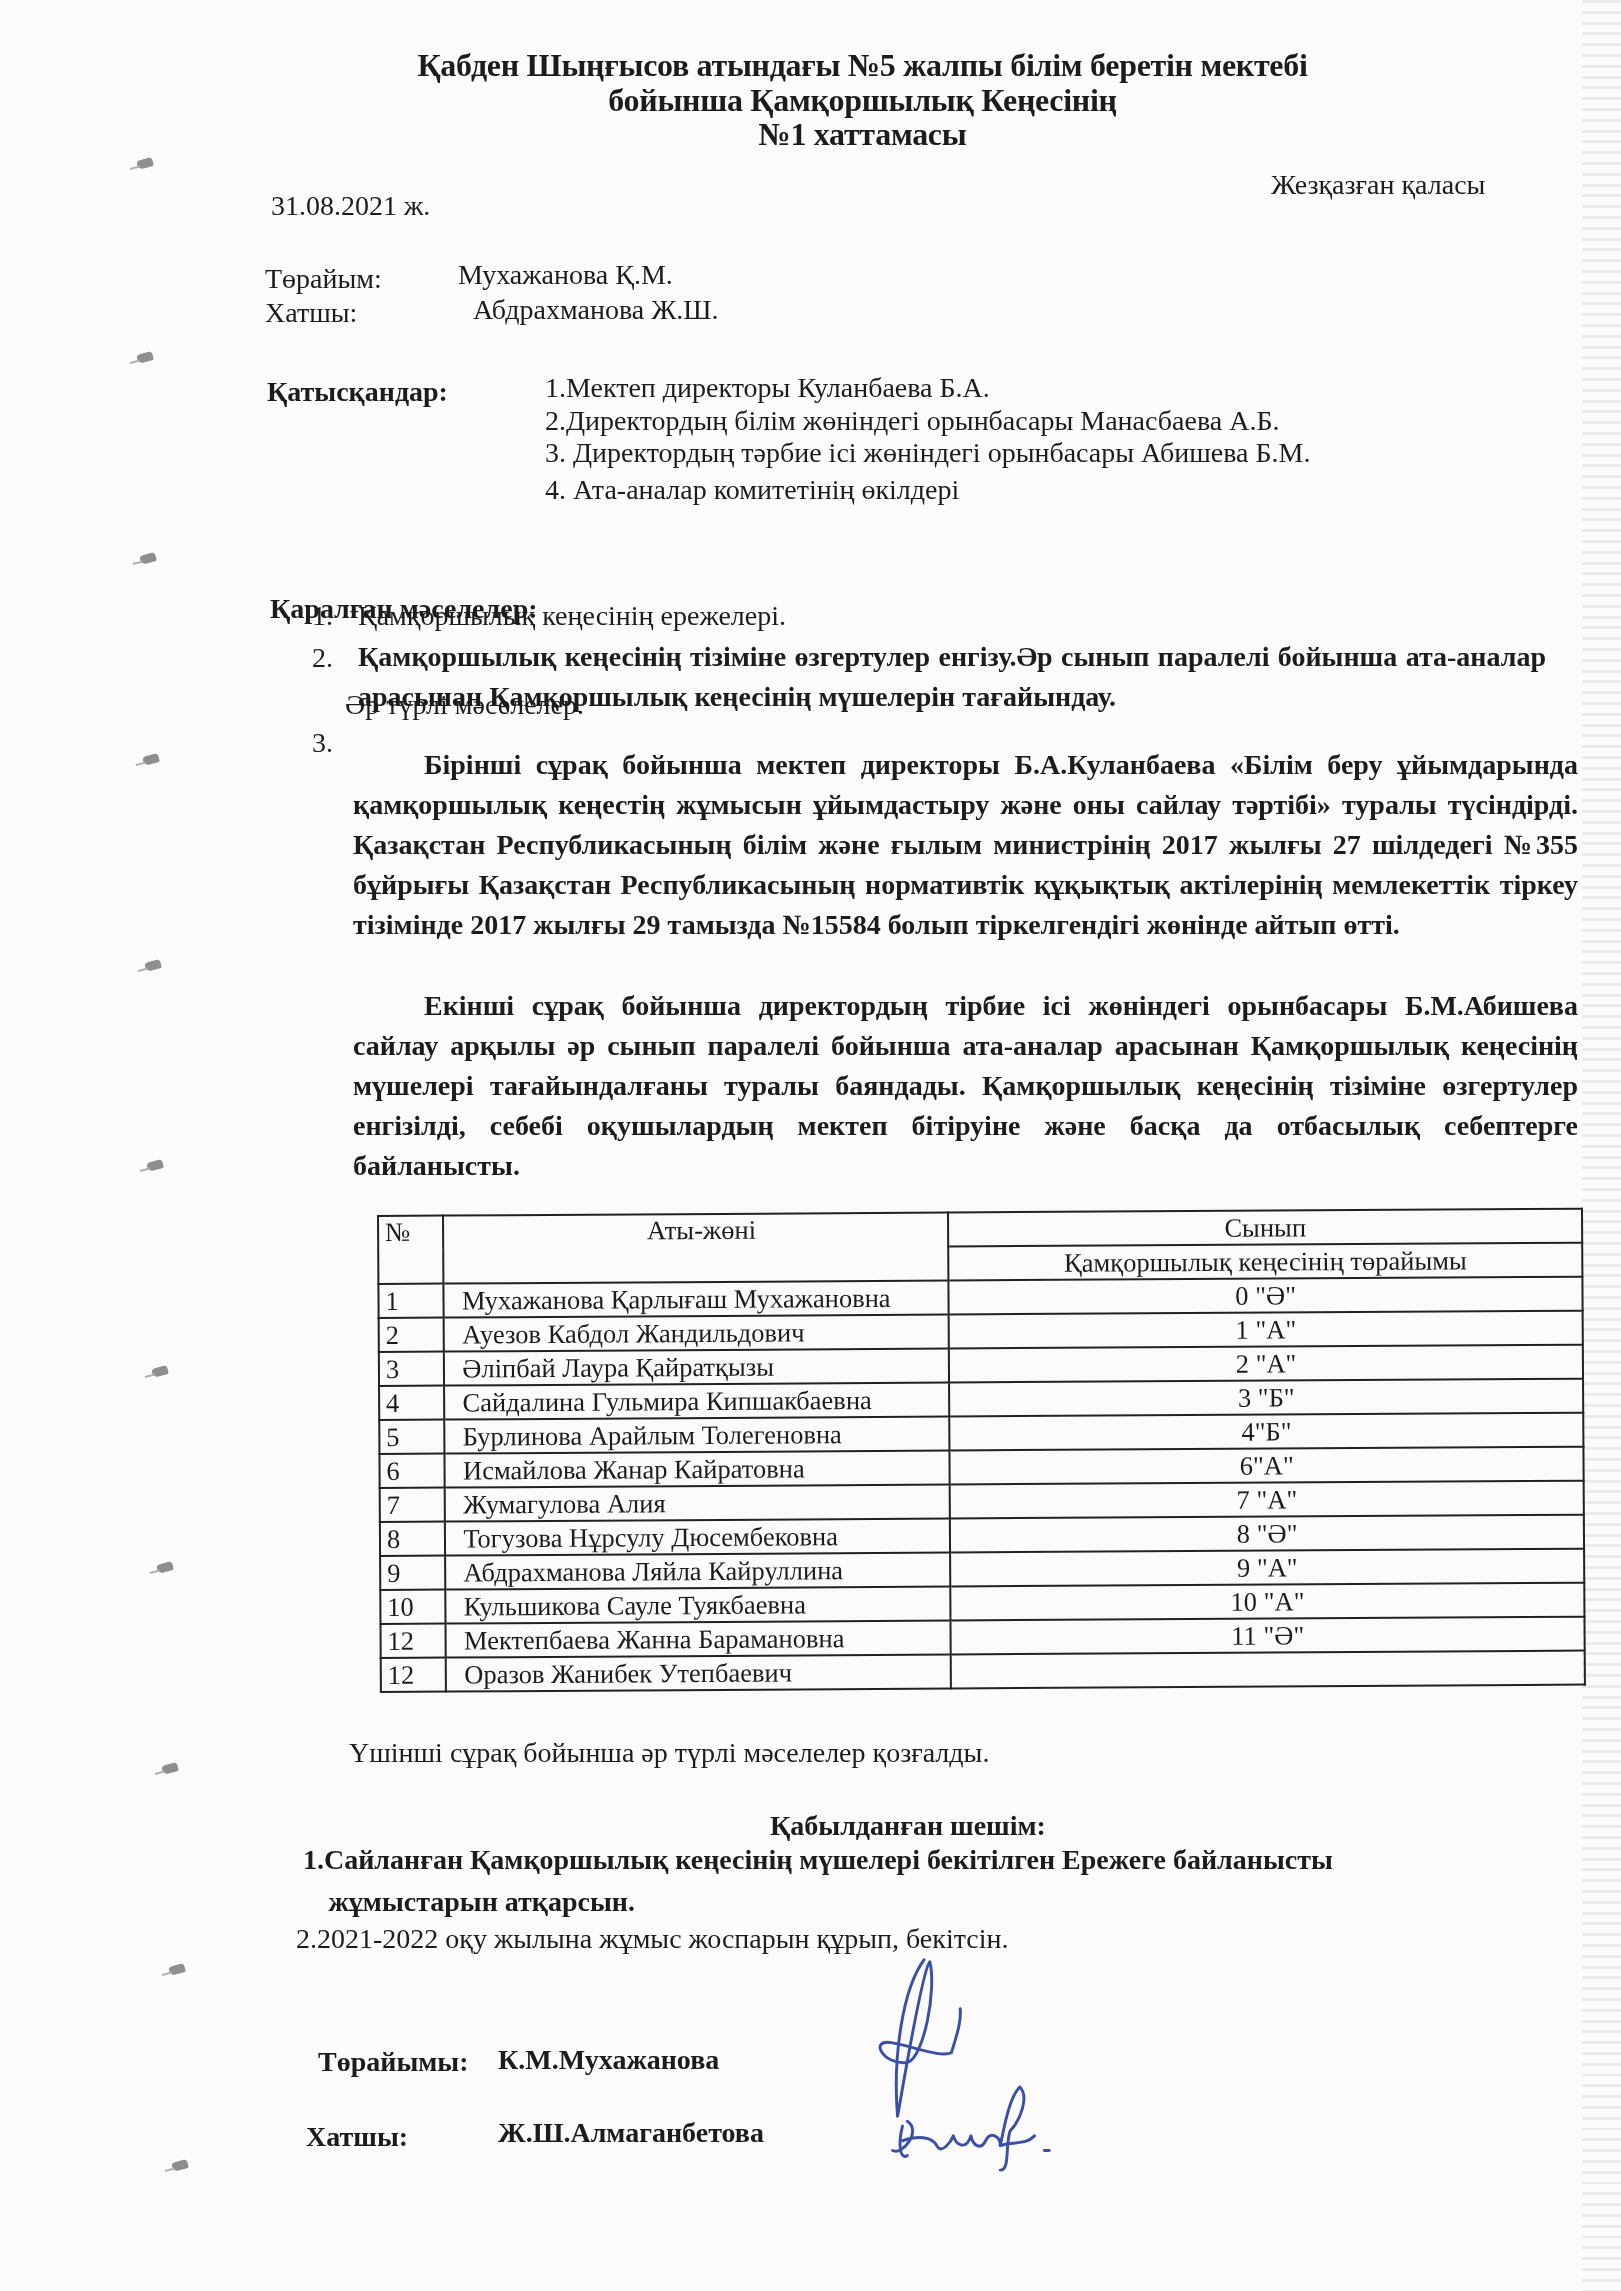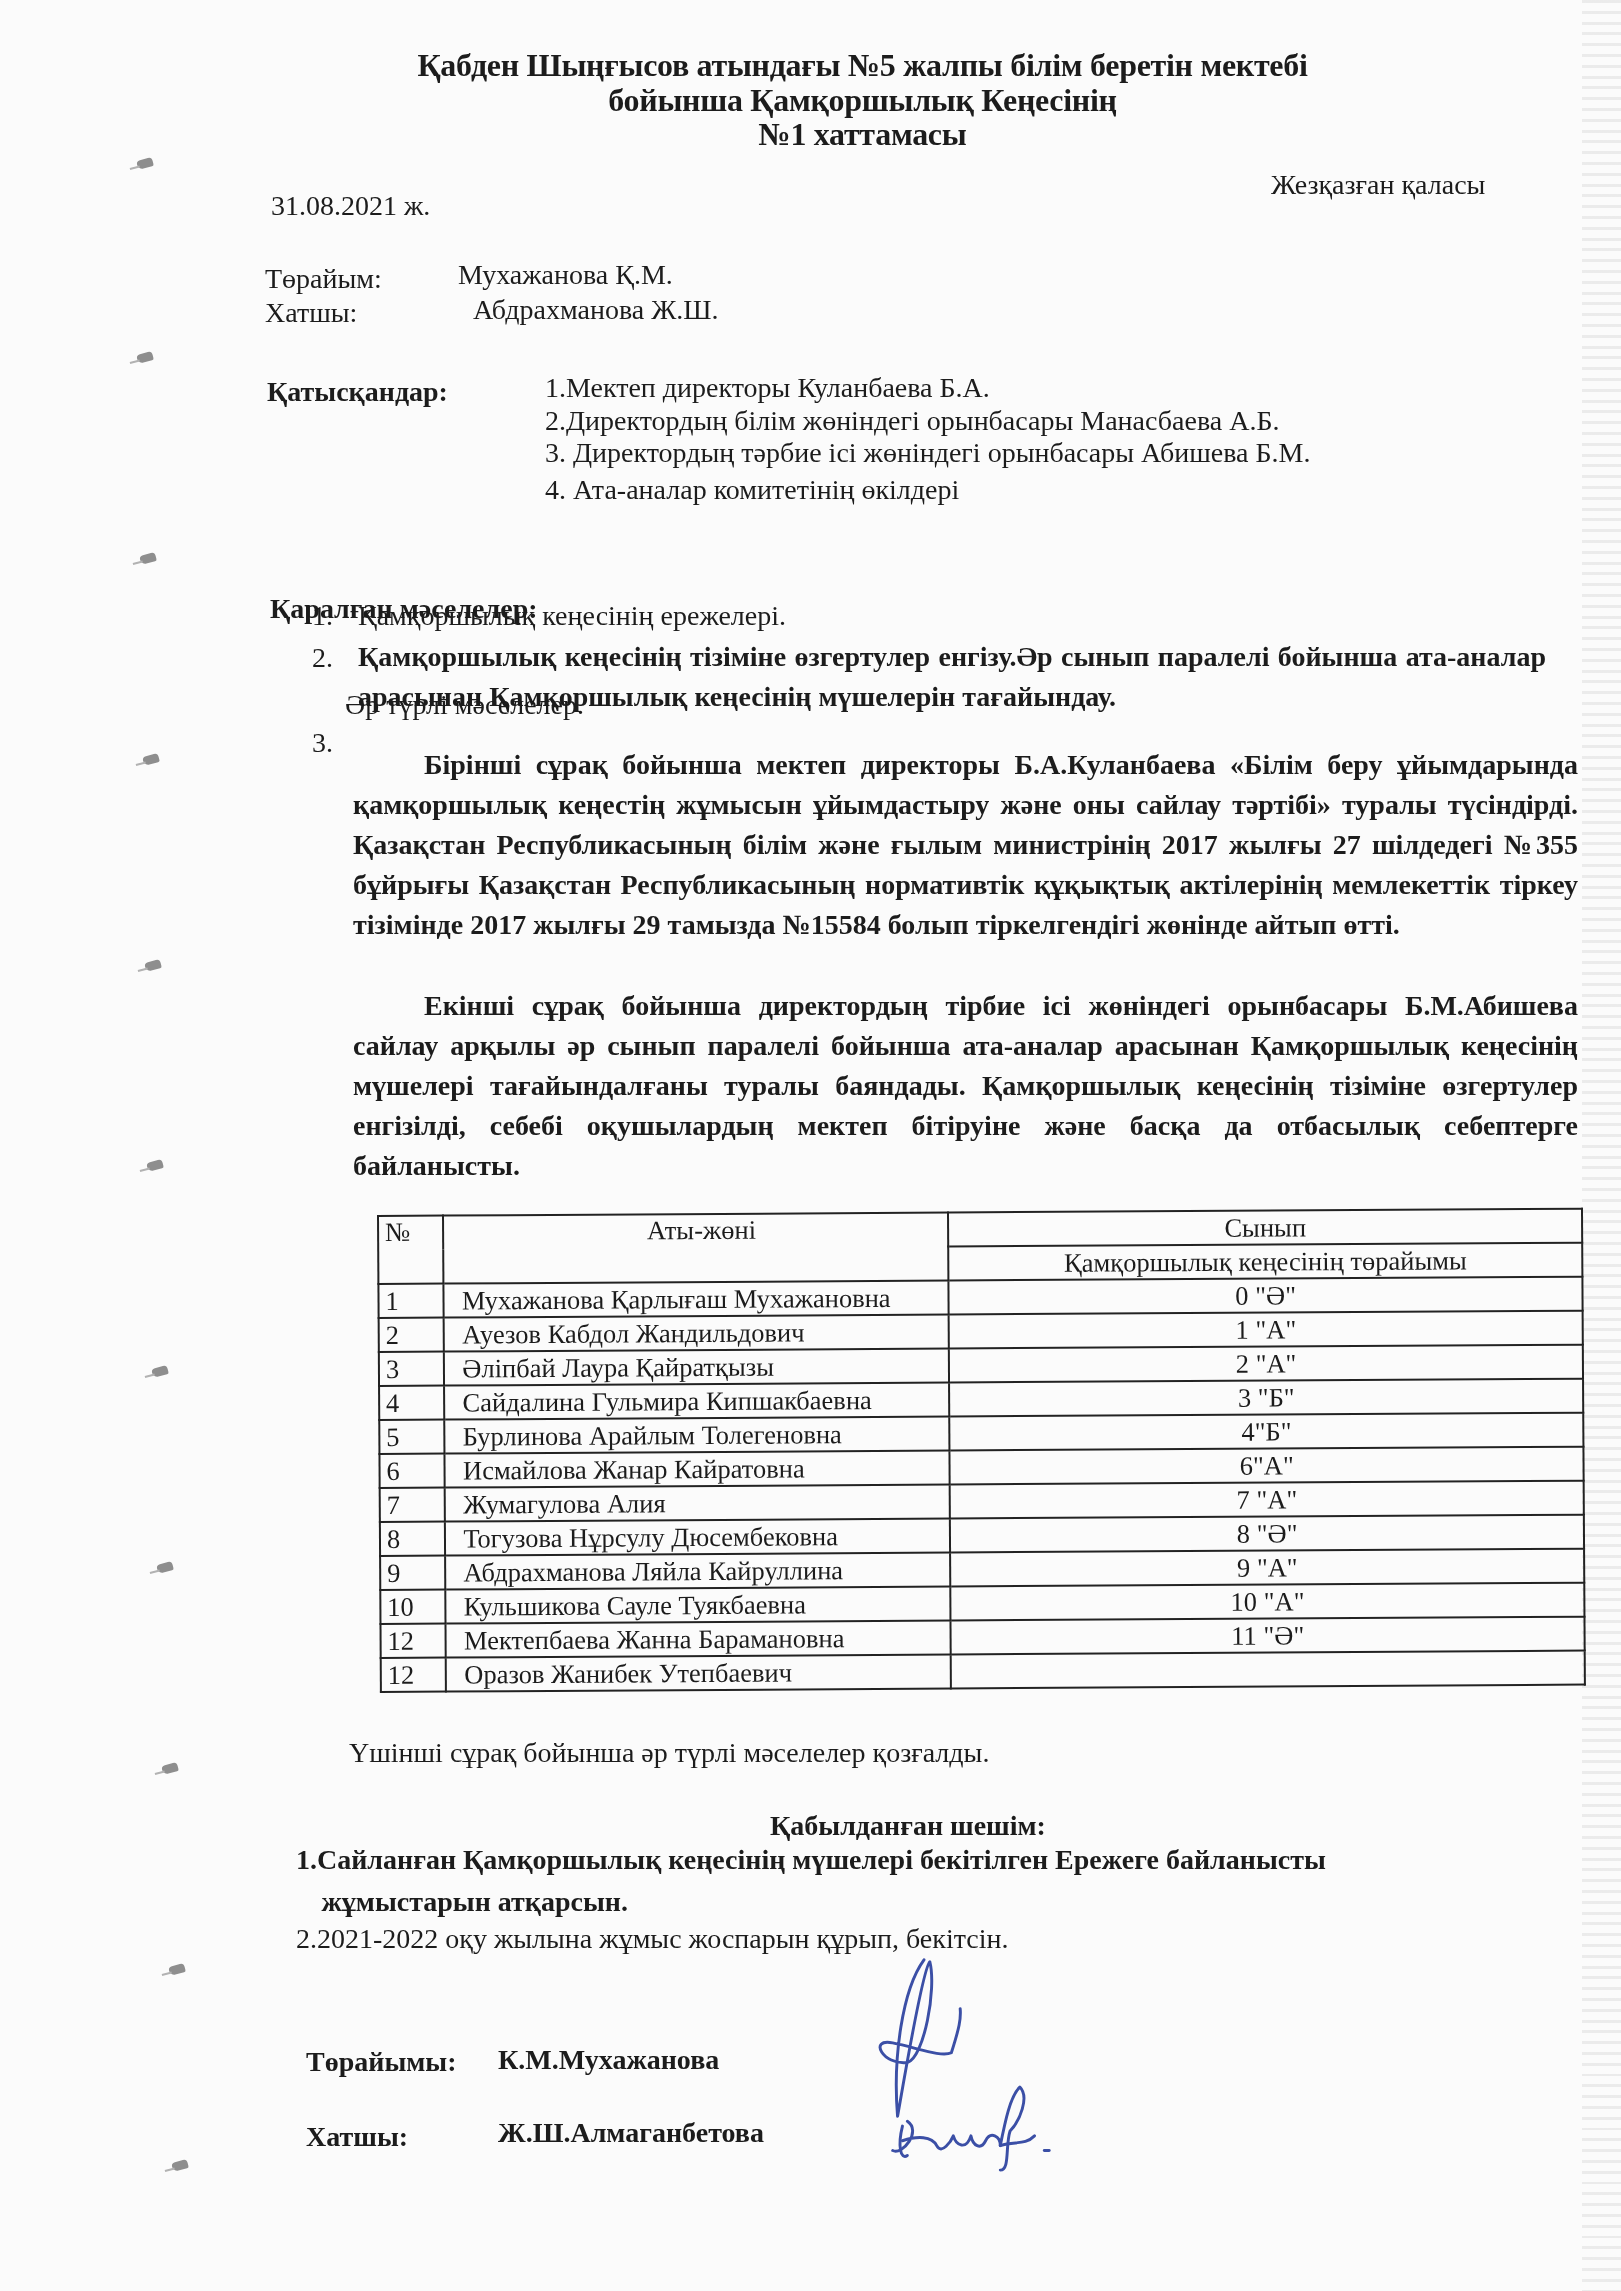--- a/index.html
+++ b/index.html
@@ -148,25 +148,25 @@
         <td class="c-name">Оразов Жанибек Утепбаевич</td>
         <td class="c-cls"></td>
       </tr>
   </tbody>
 </table>
 
 <div class="abs txt" style="left:349px;top:1737px">Үшінші сұрақ бойынша әр түрлі мәселелер қозғалды.</div>
 
 <div class="abs txt bold" style="left:770px;top:1810px">Қабылданған шешім:</div>
 <div class="para" style="left:296px;top:1839px;width:1137px;line-height:42px;text-align:left;">
-  <p style="padding-left:25.5px;text-indent:-25.5px;">1.Сайланған Қамқоршылық кеңесінің мүшелері бекітілген Ережеге байланысты жұмыстарын атқарсын.</p>
+  <p style="padding-left:25.5px;text-indent:-25.5px;margin-left:7px;">1.Сайланған Қамқоршылық кеңесінің мүшелері бекітілген Ережеге байланысты жұмыстарын атқарсын.</p>
 </div>
 <div class="abs txt" style="left:296px;top:1923px">2.2021-2022 оқу жылына жұмыс жоспарын құрып, бекітсін.</div>
 
-<div class="abs txt bold" style="left:306px;top:2046px">Төрайымы:</div>
+<div class="abs txt bold" style="left:318px;top:2046px">Төрайымы:</div>
 <div class="abs txt bold" style="left:498px;top:2044px">К.М.Мухажанова</div>
 <div class="abs txt bold" style="left:306px;top:2121px">Хатшы:</div>
 <div class="abs txt bold" style="left:498px;top:2117px">Ж.Ш.Алмаганбетова</div>
 
 <svg class="sig" style="left:863px;top:1950px" width="255" height="225" viewBox="0 0 260 230" fill="none" stroke="#3b4fa6" stroke-width="3" stroke-linecap="round" stroke-linejoin="round">
   <path d="M62 10 C40 40 30 110 35 170 C37 160 60 20 68 12 C75 40 62 110 45 115 C20 118 5 90 30 95 C55 100 80 110 90 105 C98 80 100 70 99 60"></path>
   <path d="M40 180 C35 200 38 215 45 210"></path>
   <path d="M45 175 C60 185 40 210 30 205 M40 195 C55 190 70 190 75 200 C80 210 90 195 92 190 C95 200 105 205 110 190 C112 200 120 205 125 195 C130 185 140 190 140 200 C145 175 150 150 160 140 C170 150 160 175 150 185 C145 200 150 225 140 225"></path>
   <path d="M185 205 L190 205"></path>
   <path d="M140 200 C155 195 165 200 175 190"></path>

